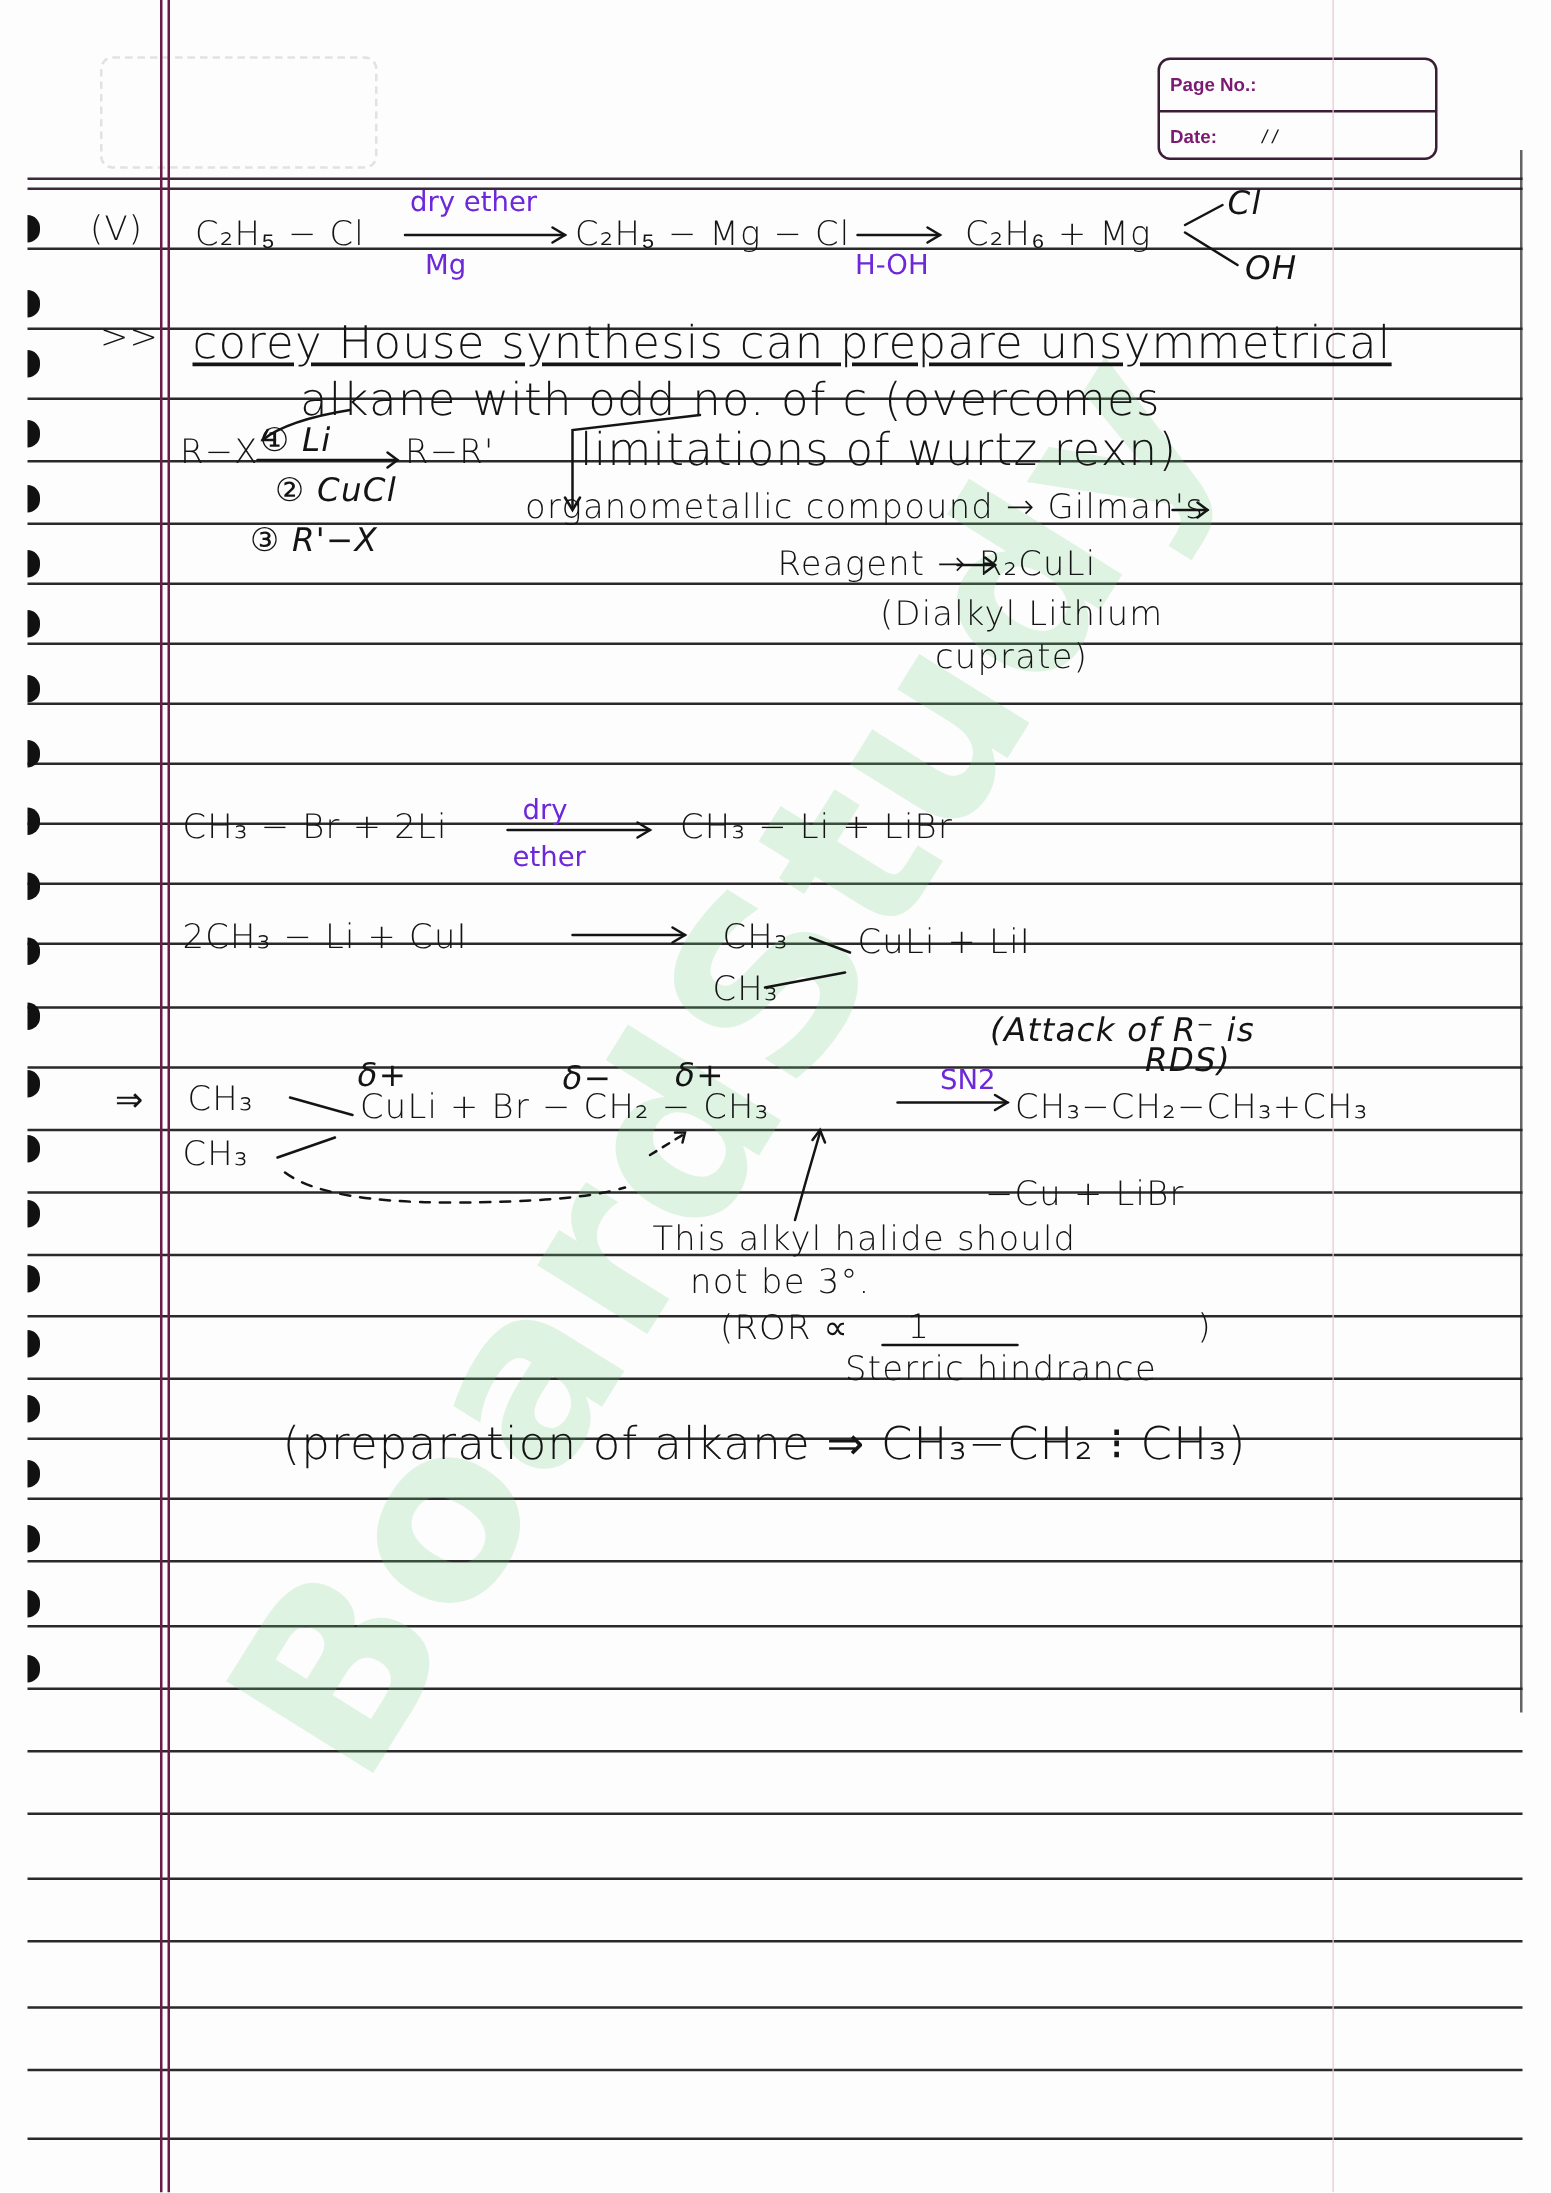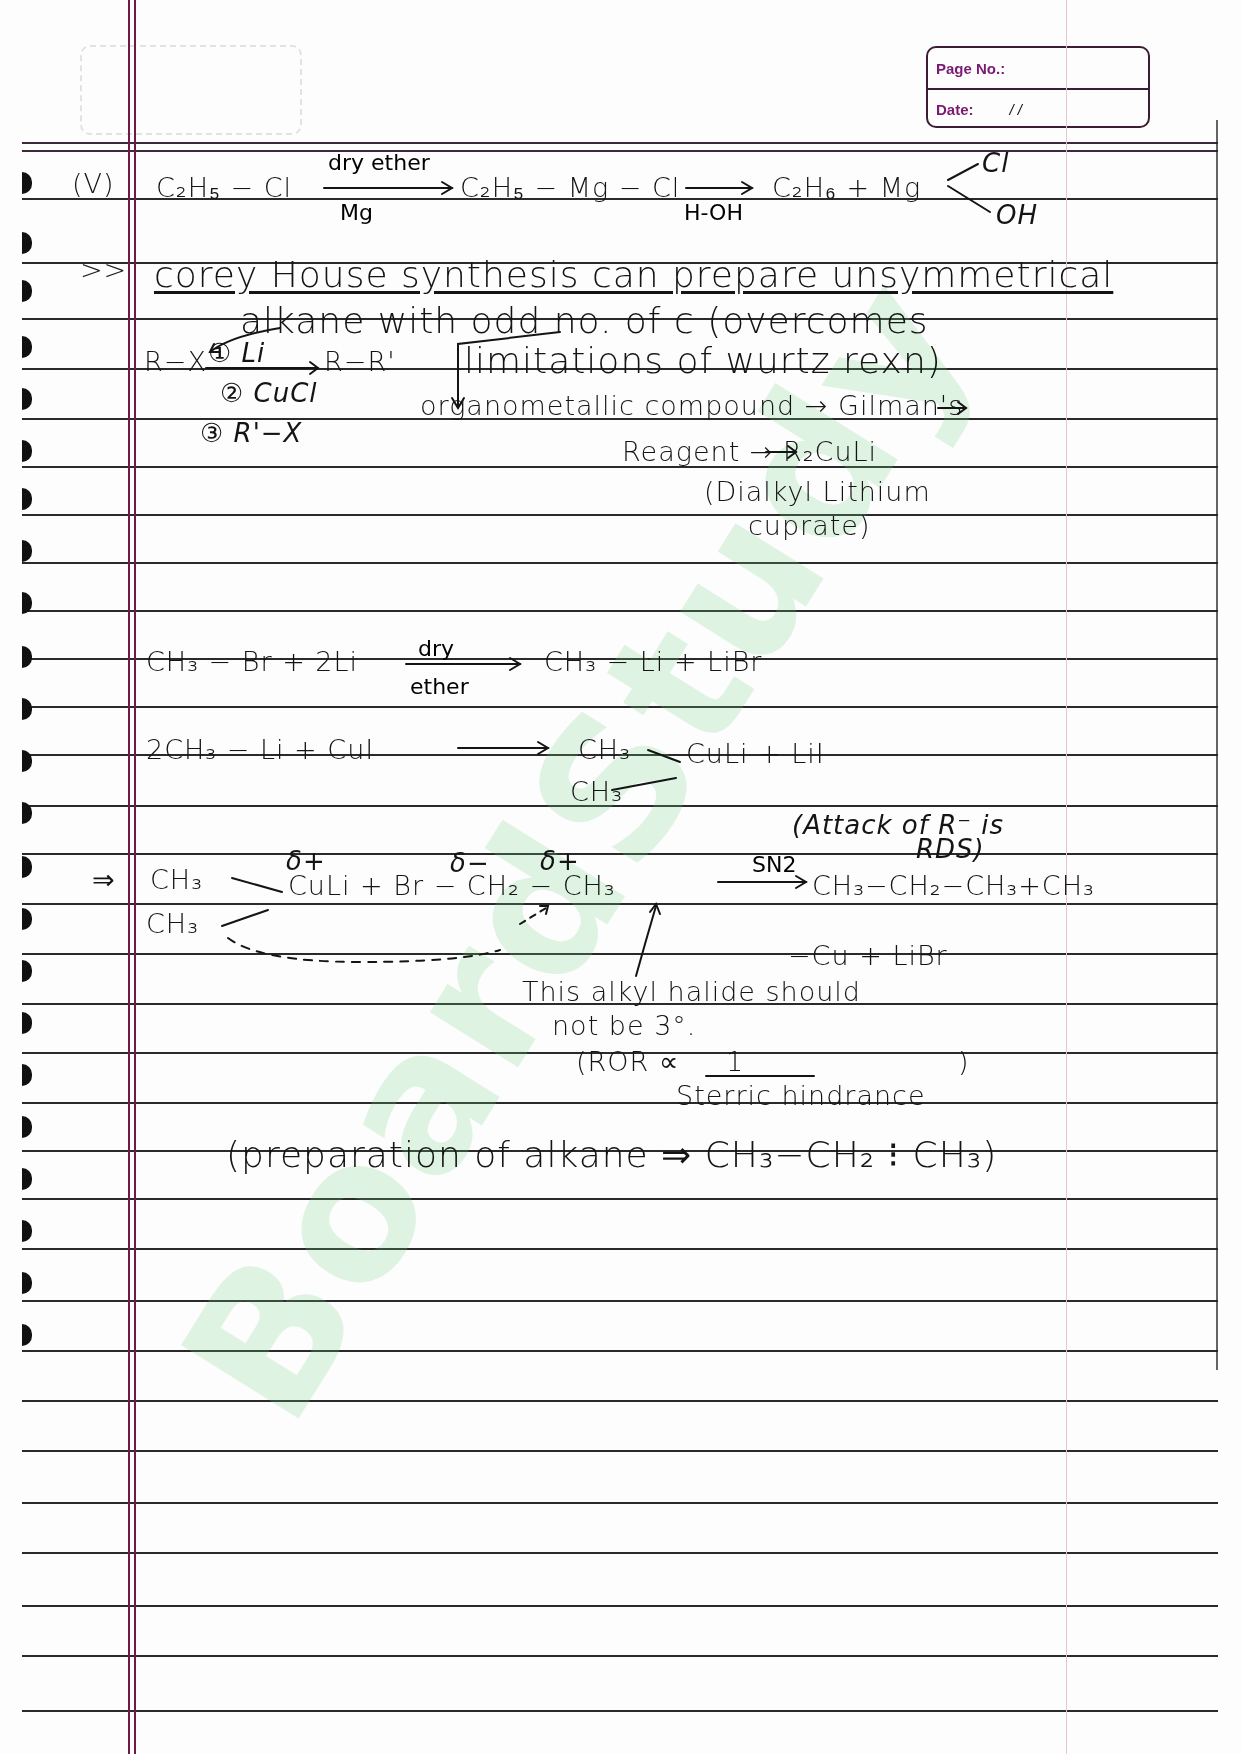--- a/index.html
+++ b/index.html
@@ -27,21 +27,21 @@
   .pagebox { position: absolute; left: 926px; top: 46px; width: 224px; height: 82px; border: 2px solid #3b1d35; border-radius: 10px; overflow: hidden; }
   .pagebox .row { height: 40px; display: flex; align-items: center; padding-left: 8px; font-family: "Liberation Sans", sans-serif; font-weight: bold; font-size: 15px; color: #7a1a72; }
   .pagebox .row + .row { border-top: 2px solid #3b1d35; }
   .pagebox .slash { color: #111; font-weight: normal; margin-left: 36px; font-style: italic; }
 
   
   .hw { position: absolute; font-family: "DejaVu Sans", sans-serif; font-weight: 300; color: #141414; white-space: nowrap; letter-spacing: 1px; }
   .sm { font-size: 26px; font-style: italic; }
   .md { font-size: 27px; }
   .lg { font-size: 36px; }
-  .arrow-label { position: absolute; font-family: "DejaVu Sans", sans-serif; font-size: 22px; color:#000000; white-space: nowrap; }
+  .arrow-label { position: absolute; font-family: "DejaVu Sans", sans-serif; font-size: 22px; color:#6d28d9; white-space: nowrap; }
   .underline { text-decoration: underline; text-underline-offset: 4px; }
   .wavy { text-decoration: underline wavy #222; text-underline-offset: 8px; }
 
   
   .watermark { position: absolute; left: 40px; top: 760px; font-family: "DejaVu Sans", sans-serif; font-weight: bold; font-size: 190px; color: rgba(120, 210, 130, 0.22); transform: rotate(-58deg); transform-origin: left top; white-space: nowrap; pointer-events: none; letter-spacing: 4px; }
   .watermark { left: 140px; top: 1340px; }
 
   svg.overlay { position: absolute; left: 0; top: 0; width: 1241px; height: 1754px; pointer-events: none; }
 </style>
 </head>

